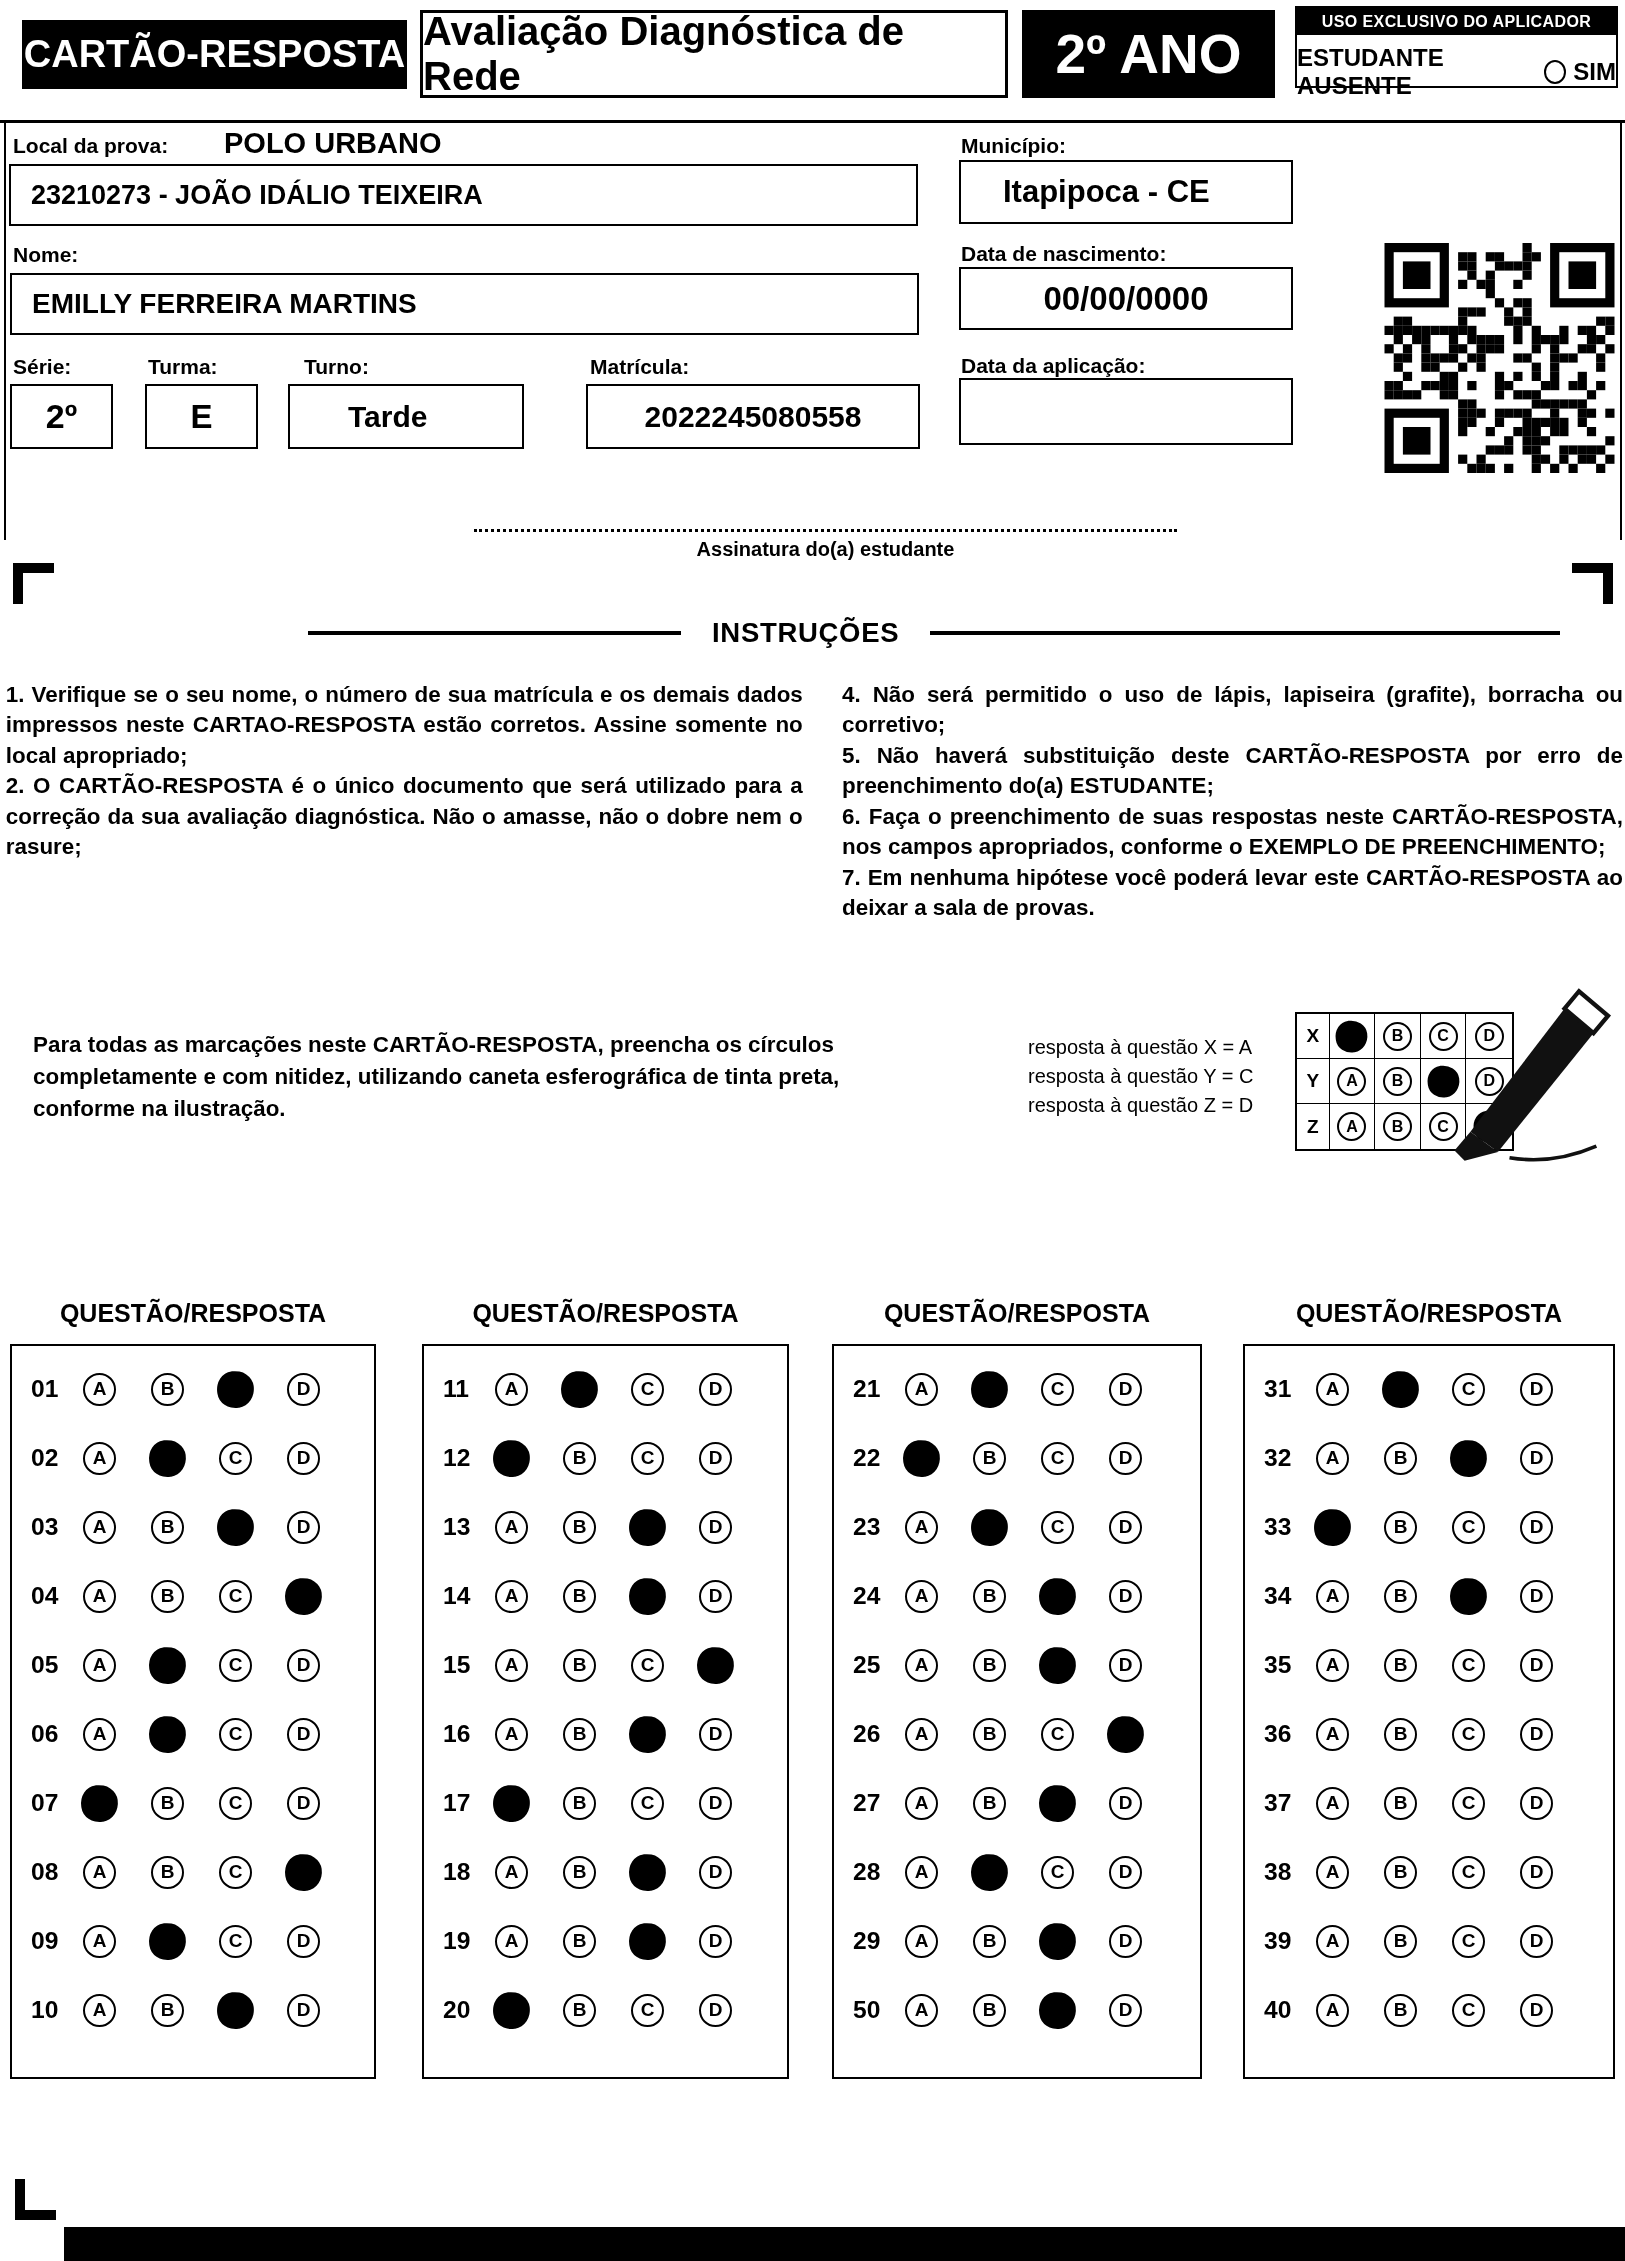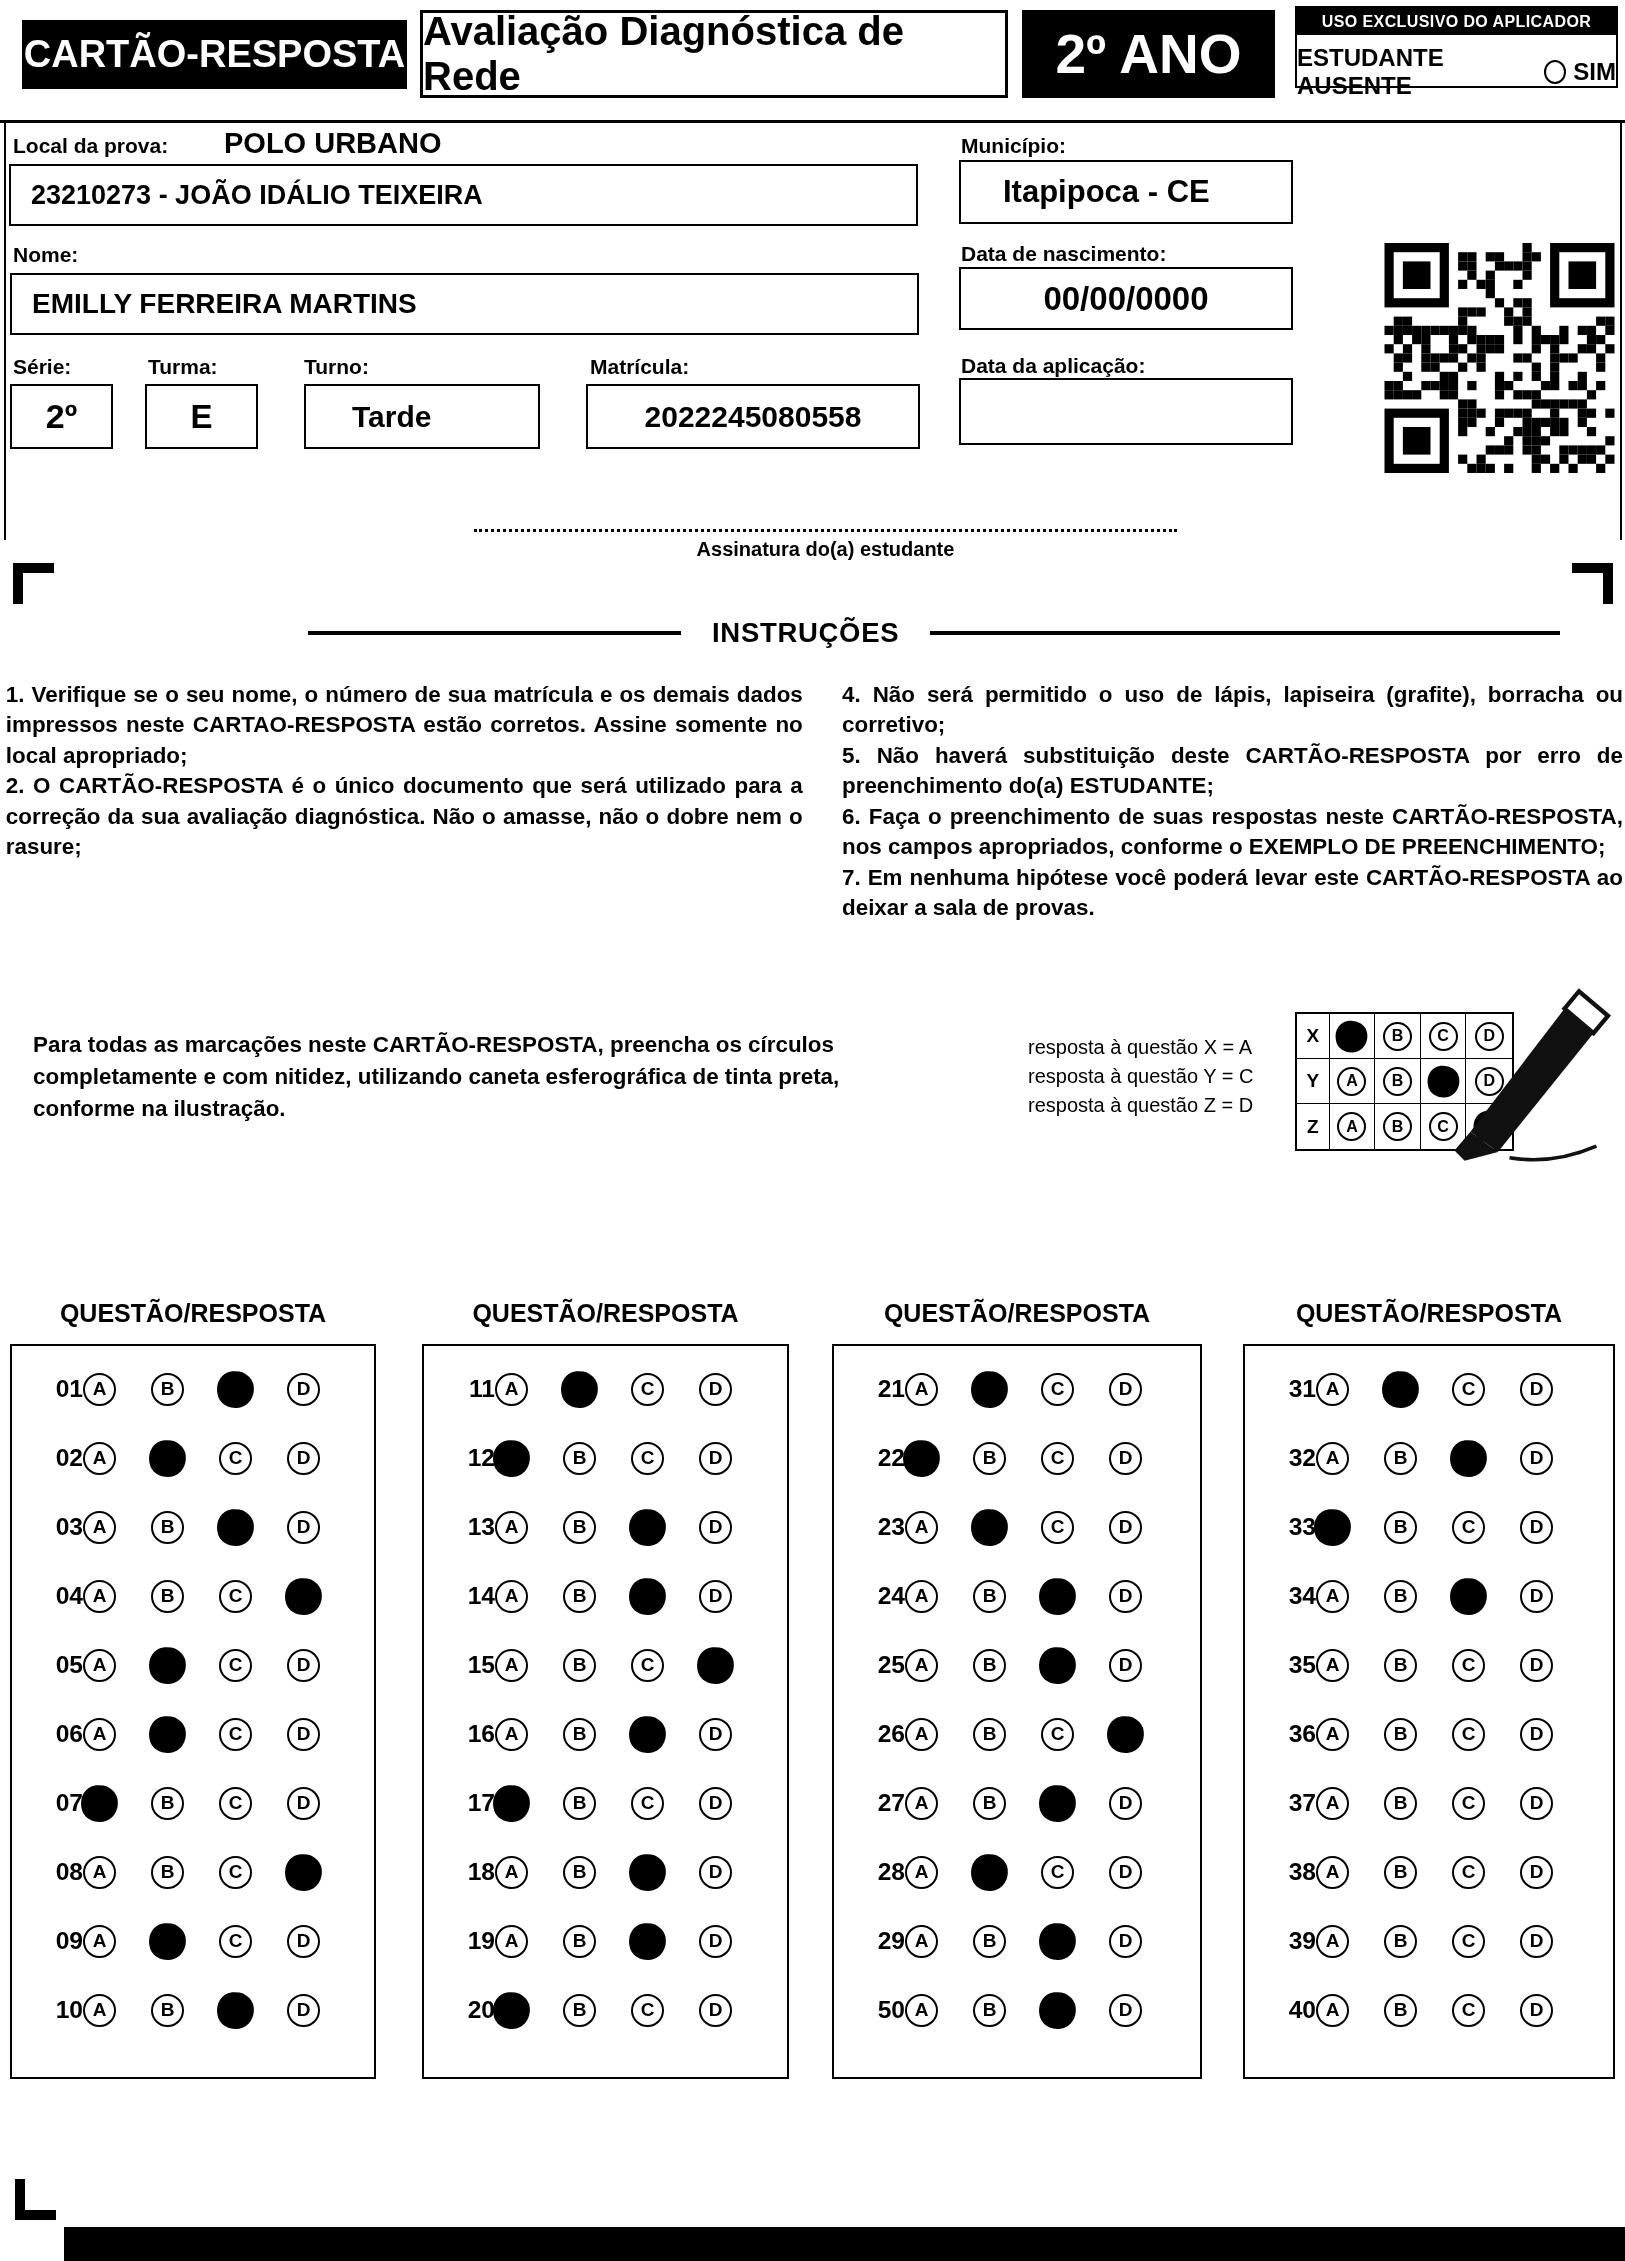--- a/index.html
+++ b/index.html
@@ -54,21 +54,21 @@
   .ex-cell { width:46px; border-right:1.4px solid #000; display:flex; align-items:center; justify-content:center; }
   .ex-cell:last-child { border-right:none; }
   .ex-label { width:33px; font-size:19px; font-weight:bold; }
   .ex-bubble { width:29px; height:29px; border:2.2px solid #000; border-radius:50%; display:flex; align-items:center; justify-content:center; font-size:16px; font-weight:bold; background:#fff; }
   .ex-bubble.filled { background:#000; color:transparent; border-radius:46% 54% 48% 52%/52% 48% 54% 46%; transform:rotate(-8deg) scale(1.1); }
 
   
   .ans-hdr { text-align:center; font-size:25px; font-weight:bold; }
   .ans-box { border:2.9px solid #000; height:735px; padding-top:8.7px; background:#fff; }
   .q-row { height:69px; display:flex; align-items:center; padding-left:19px; }
-  .q-num { width:52px; font-size:24.6px; font-weight:bold;text-align:right; }
+  .q-num { width:52px; font-size:24.6px; font-weight:bold; }
   .bubble { width:33px; height:33px; border:2.2px solid #000; border-radius:50%; display:flex; align-items:center; justify-content:center; font-size:19px; font-weight:bold; margin-right:35px; background:#fff; }
   .bubble.filled { background:#000; color:transparent; border-radius:46% 54% 48% 52%/52% 48% 54% 46%; transform:rotate(-8deg) scale(1.12); }
 
   .bottom-bar { left:64px; top:2227px; width:1562px; height:34px; background:#000; }
 </style>
 </head>
 <body>
 
 <div class="page">
 
@@ -103,21 +103,21 @@
   <div class="abs fbox center" style="left:959px; top:267px; width:334px; height:63px; font-size:33px; font-weight:bold;">00/00/0000</div>
 
   <div class="abs lbl" style="left:13px; top:355px;">Série:</div>
   <div class="abs lbl" style="left:148px; top:355px;">Turma:</div>
   <div class="abs lbl" style="left:304px; top:355px;">Turno:</div>
   <div class="abs lbl" style="left:590px; top:355px;">Matrícula:</div>
   <div class="abs lbl" style="left:961px; top:354px;">Data da aplicação:</div>
 
   <div class="abs fbox center" style="left:10px; top:384px; width:103px; height:65px; font-size:34px; font-weight:bold;">2º</div>
   <div class="abs fbox center" style="left:145px; top:384px; width:113px; height:65px; font-size:33px; font-weight:bold;">E</div>
-  <div class="abs fbox vcenter" style="left:304px; top:384px; width:236px; height:65px; padding-left:46px; font-size:30px; font-weight:bold;">Tarde</div>
+  <div class="abs fbox vcenter" style="left:288px; top:384px; width:236px; height:65px; padding-left:58px; font-size:30px; font-weight:bold;">Tarde</div>
   <div class="abs fbox center" style="left:586px; top:384px; width:334px; height:65px; font-size:30px; font-weight:bold;">2022245080558</div>
   <div class="abs fbox" style="left:959px; top:378px; width:334px; height:67px;"></div>
 
   <div class="abs" style="left:1381px; top:243px; width:237px; height:230px;"><svg viewBox="0 0 250 250" width="100%" height="100%" fill="#000">
         <rect x="150" y="0" width="10" height="10"></rect>
         <rect x="80" y="10" width="10" height="10"></rect>
         <rect x="90" y="10" width="10" height="10"></rect>
         <rect x="110" y="10" width="10" height="10"></rect>
         <rect x="120" y="10" width="10" height="10"></rect>
         <rect x="150" y="10" width="10" height="10"></rect>

